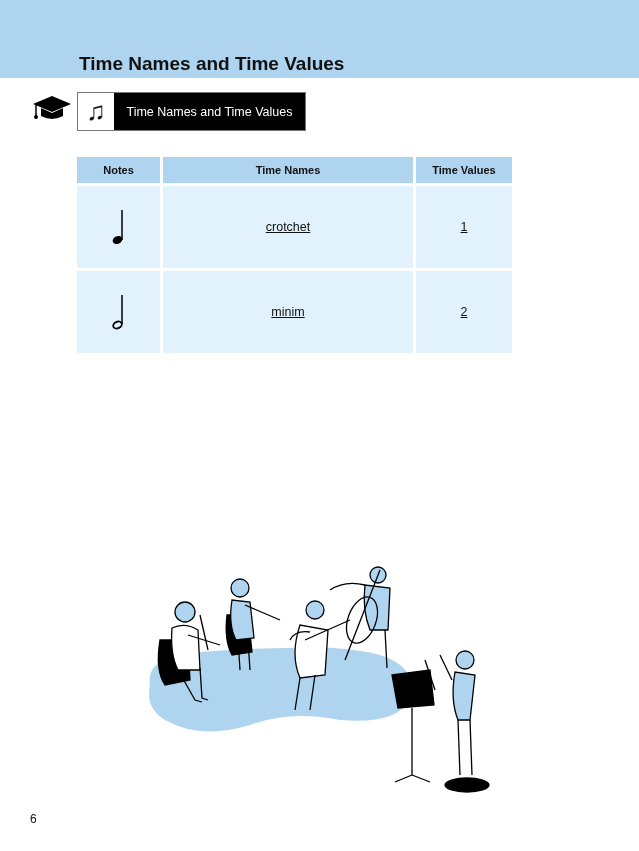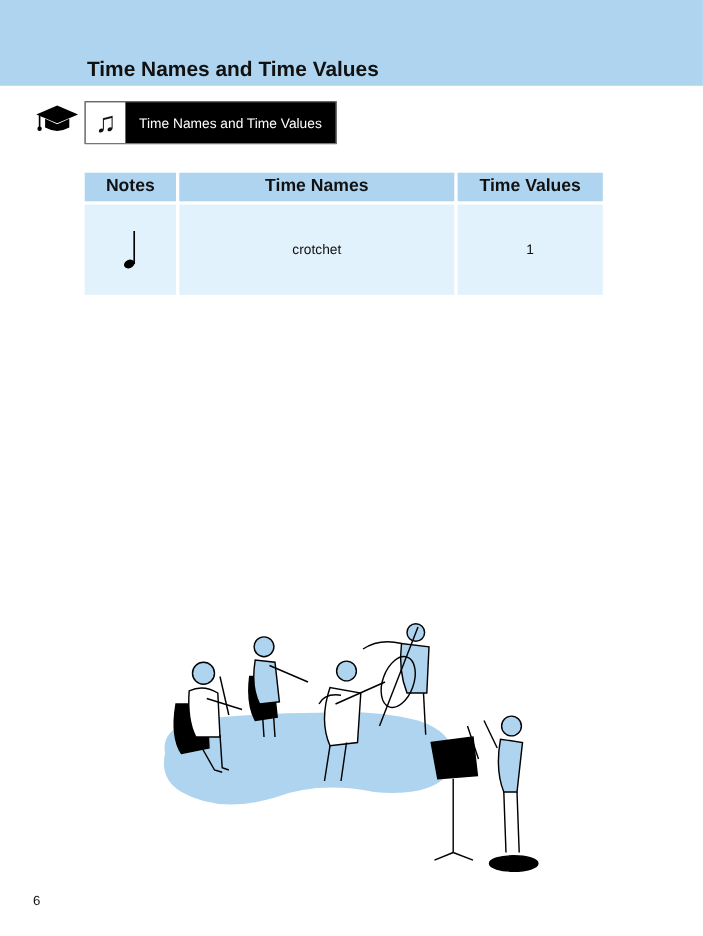--- a/index.html
+++ b/index.html
@@ -4,27 +4,27 @@
 <style>
   html, body { margin:0; padding:0; }
   body { width:639px; height:851px; position:relative; background:#ffffff; font-family:"Liberation Sans", sans-serif; overflow:hidden; color:#111; }
   .header-band { position:absolute; left:0; top:0; width:639px; height:78px; background:#aed4ef; }
   .page-title { position:absolute; left:79px; top:53px; font-size:19px; font-weight:bold; color:#111; margin:0; }
   .cap-icon { position:absolute; left:32px; top:94px; width:40px; height:28px; }
   .section-box { position:absolute; left:77px; top:92px; width:227px; height:37px; border:1px solid #777; background:#000; display:flex; }
   .section-note { width:36px; height:37px; background:#fff; display:flex; align-items:center; justify-content:center; font-size:26px; }
   .section-label { flex:1; color:#fff; font-size:12.5px; display:flex; align-items:center; justify-content:center; }
   table.notes-table { position:absolute; left:77px; top:157px; border-collapse:separate; border-spacing:3px; margin:-3px; }
-  table.notes-table th { background:#aed4ef; height:26px; font-size:16px; font-weight:bold; color:#111; padding:0; }
+  table.notes-table th { background:#aed4ef; height:26px; font-size:11px; font-weight:bold; color:#111; padding:0; }
   table.notes-table td { background:#e1f2fc; height:82px; font-size:12.5px; text-align:center; padding:0; color:#111; }
   .col-notes { width:83px; }
   .col-names { width:250px;margin-left:43px; }
-  .col-values { width:132px; }
+  .col-values { width:96px; }
   td.note-cell { vertical-align:middle; }
-  td.name-cell, td.value-cell { vertical-align:top; padding-top:34px !important; height:48px !important; }
+  td.name-cell, td.value-cell { vertical-align:top; padding-top:34px !important; height:48px !important;text-decoration:underline; }
   .illustration { position:absolute; left:140px; top:560px; width:360px; height:250px; }
   .page-number { position:absolute; left:30px; top:812px; font-size:12px; color:#111; }
 </style>
 </head>
 <body>
 
 <div class="header-band"></div>
 <h1 class="page-title">Time Names and Time Values</h1>
 
 <svg class="cap-icon" viewBox="0 0 40 28">
@@ -50,20 +50,30 @@
   <tbody>
     <tr>
       <td class="note-cell">
         <svg width="20" height="40" viewBox="0 0 20 40">
           <line x1="13" y1="4" x2="13" y2="34" stroke="#000" stroke-width="1.5"></line>
           <ellipse cx="8.5" cy="34" rx="5" ry="3.8" transform="rotate(-25 8.5 34)" fill="#000"></ellipse>
         </svg>
       </td>
       <td class="name-cell">crotchet</td>
       <td class="value-cell">1</td>
+    </tr>
+    <tr>
+      <td class="note-cell">
+        <svg width="20" height="40" viewBox="0 0 20 40">
+          <line x1="13" y1="4" x2="13" y2="33" stroke="#000" stroke-width="1.5"></line>
+          <ellipse cx="8.5" cy="34" rx="4.5" ry="3.2" transform="rotate(-25 8.5 34)" fill="none" stroke="#000" stroke-width="1.8"></ellipse>
+        </svg>
+      </td>
+      <td class="name-cell">minim</td>
+      <td class="value-cell">2</td>
     </tr>
   </tbody>
 </table>
 
 <svg class="illustration" viewBox="0 0 360 250">
 
   <path d="M10,125 Q5,95 60,92 Q110,88 150,88 Q200,85 240,95 Q280,108 270,140 Q255,165 200,160 Q150,150 110,165 Q60,180 25,160 Q5,148 10,125 Z" fill="#aed4ef"></path>
 
   <g stroke="#000" stroke-width="1.3" fill="#fff">
     <path d="M20,80 Q15,110 25,125 L50,120 L48,80 Z" fill="#000"></path>

